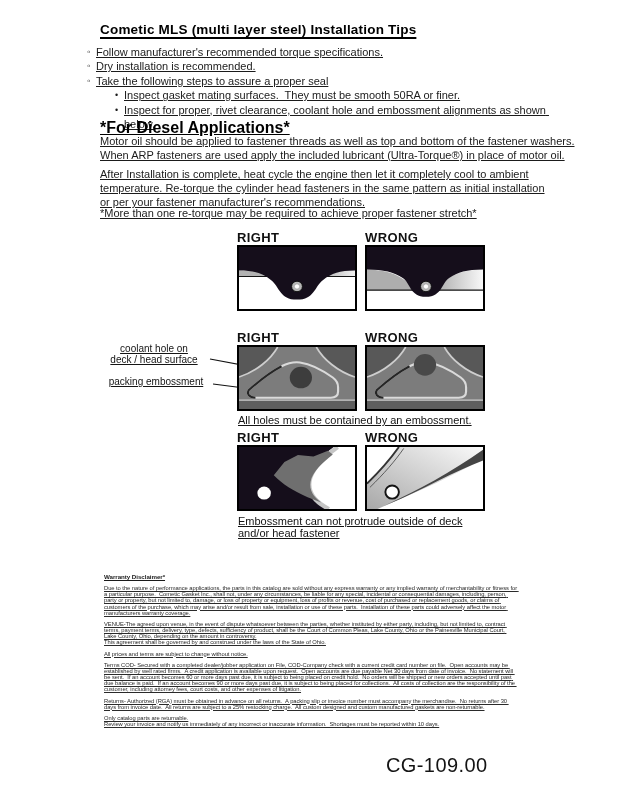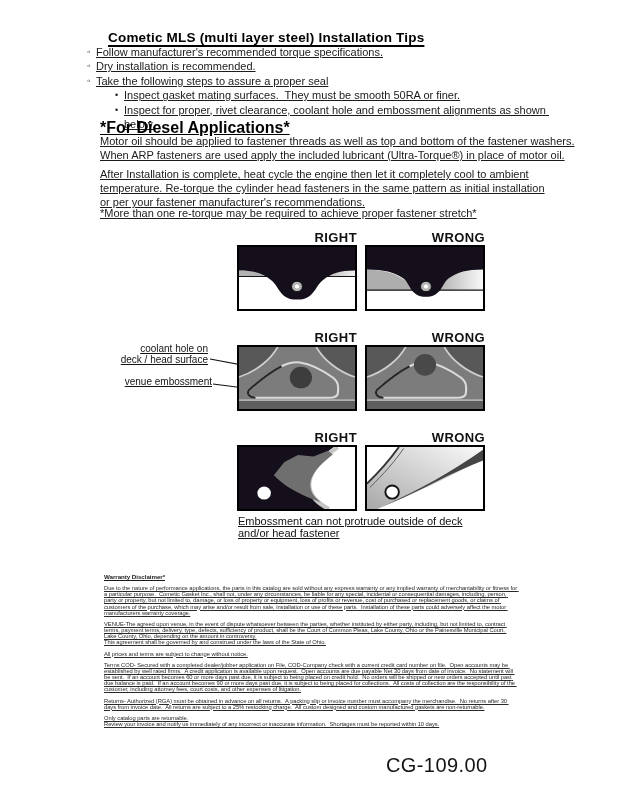--- a/index.html
+++ b/index.html
@@ -6,34 +6,34 @@
   .page{
     position:relative;width:618px;height:800px;background:#ffffff;
     font-family:"Liberation Sans","DejaVu Sans",sans-serif;color:#1b1b1b;
     overflow:hidden;margin:0 auto;
   }
   .abs{position:absolute;}
   .pre{white-space:pre-wrap;text-decoration:underline;}
   .title{
     left:100px;top:22px;font-size:13.5px;font-weight:bold;color:#000;
     text-decoration:underline;text-decoration-thickness:1.6px;text-underline-offset:3px;
-    letter-spacing:.2px;margin:8px;
+    letter-spacing:.2px;margin:0;
   }
   .tips{left:87px;top:45px;width:490px;font-size:11px;line-height:14.4px;}
   .tip-row{display:flex;}
   .tip-row.lv2{margin-left:28px;}
   .mk{width:9px;flex:0 0 9px;font-size:10px;}
   .mk.sub{font-size:9px;}
   .diesel-h{left:100px;top:119px;font-size:16px;font-weight:bold;color:#000;margin:0;}
   .body-par{left:100px;width:480px;font-size:11px;line-height:14px;}
-  .dg-header{width:120px;text-align:right;font-size:13px;font-weight:bold;letter-spacing:.4px;color:#111;}
+  .dg-header{width:120px;text-align:left;font-size:13px;font-weight:bold;letter-spacing:.4px;color:#111;}
   .dg-box{width:120px;height:66px;border:2px solid #000;box-sizing:border-box;background:#fff;}
   .dg-box svg{display:block;}
   .caption{font-size:11px;line-height:11.5px;color:#141414;}
-  .callout{font-size:10px;line-height:10.8px;text-align:right;color:#141414;}
+  .callout{font-size:10px;line-height:10.8px;text-align:center;color:#141414;}
   .legal{left:104px;top:574px;width:414px;font-size:5.8px;line-height:6.15px;color:#2a2a2a;letter-spacing:-0.05px;}
   .legal h3{font-size:6.2px;margin:0 0 5px 0;color:#1a1a1a;}
   .legal p{margin:0 0 5px 0;}
   .legal p.tight{margin:0;}
   .page-code{left:386px;top:754px;font-size:20px;letter-spacing:.4px;color:#141414;}
 </style>
 </head>
 <body>
 
 <div class="page">
@@ -116,21 +116,21 @@
   </div>
 
 
   <div class="abs dg-header" style="left:237px;top:330px">RIGHT</div>
   <div class="abs dg-header" style="left:365px;top:330px">WRONG</div>
 
   <div class="abs callout" style="left:100px;top:344px;width:108px">
     <div class="pre">coolant hole on</div>
     <div class="pre">deck / head surface</div>
   </div>
-  <div class="abs callout pre" style="left:100px;top:377px;width:112px">venue embossment</div>
+  <div class="abs callout pre" style="left:100px;top:377px;width:112px">packing embossment</div>
 
   <svg class="abs" style="left:200px;top:350px" width="110" height="45" viewBox="0 0 110 45">
     <line x1="10" y1="9" x2="95" y2="25" stroke="#111111" stroke-width="1.1"></line>
     <line x1="13" y1="34" x2="60" y2="40" stroke="#111111" stroke-width="1.1"></line>
   </svg>
 
   <div class="abs dg-box" style="left:237px;top:345px">
     <svg width="116" height="62" viewBox="0 0 120 66" preserveAspectRatio="none">
       <rect width="120" height="66" fill="#7c7c7c"></rect>
       <path d="M0,0 H40 C33,13 18,26 0,32 Z" fill="#585858"></path>
@@ -153,20 +153,21 @@
       <path d="M80,0 H120 V32 C102,26 87,13 80,0 Z" fill="#585858"></path>
       <path d="M80,0 C87,13 102,26 120,32" stroke="#cecece" stroke-width="1.8" fill="none"></path>
       <rect y="57" width="120" height="9" fill="#5e5e5e"></rect>
       <line x1="0" y1="56.6" x2="120" y2="56.6" stroke="#c9c9c9" stroke-width="1.5"></line>
       <path d="M17,54 C10.5,54 7.5,49.5 10.5,45.5 C21,36 33,26.5 44,20.5 C51,16.8 57,15.6 63,16.4 C74,18 87,25 97,32.5 C101,35.5 102.5,39 102.5,43 L102.5,47.5 C102.5,52 99.5,54 95,54 Z" stroke="#dadada" stroke-width="2.2" fill="none" stroke-linejoin="round"></path>
       <path d="M17,54 C10.5,54 7.5,49.5 10.5,45.5 C21,36 33,26.5 44,20.5" stroke="#262626" stroke-width="2.2" fill="none"></path>
       <circle cx="60" cy="19" r="11.5" fill="#494949"></circle>
     </svg>
   </div>
 
+  <div class="abs caption pre" style="left:238px;top:415px">All holes must be contained by an embossment.</div>
 
   <div class="abs dg-header" style="left:237px;top:430px">RIGHT</div>
   <div class="abs dg-header" style="left:365px;top:430px">WRONG</div>
 
   <div class="abs dg-box" style="left:237px;top:445px">
     <svg width="116" height="62" viewBox="0 0 120 66" preserveAspectRatio="none">
       <rect width="120" height="66" fill="#ffffff"></rect>
       <path d="M0,0 H98 C83,11 72,23 70,35 C68,47 75,57 90,66 H0 Z" fill="#150e1b"></path>
       <path d="M102,0 C86,12 75,24 73,36 C71,48 78,58 93,66" stroke="#c5c5c5" stroke-width="4.5" fill="none"></path>
       <path d="M36,30 L47,16 L61,8.5 L77,10 L92,4 L97,8 C86,17 76,26.5 74,37 C72.5,46 77,53 85,59 L71,53.5 C56,46.5 45,39.5 36,30 Z" fill="#6f6f6f"></path>

